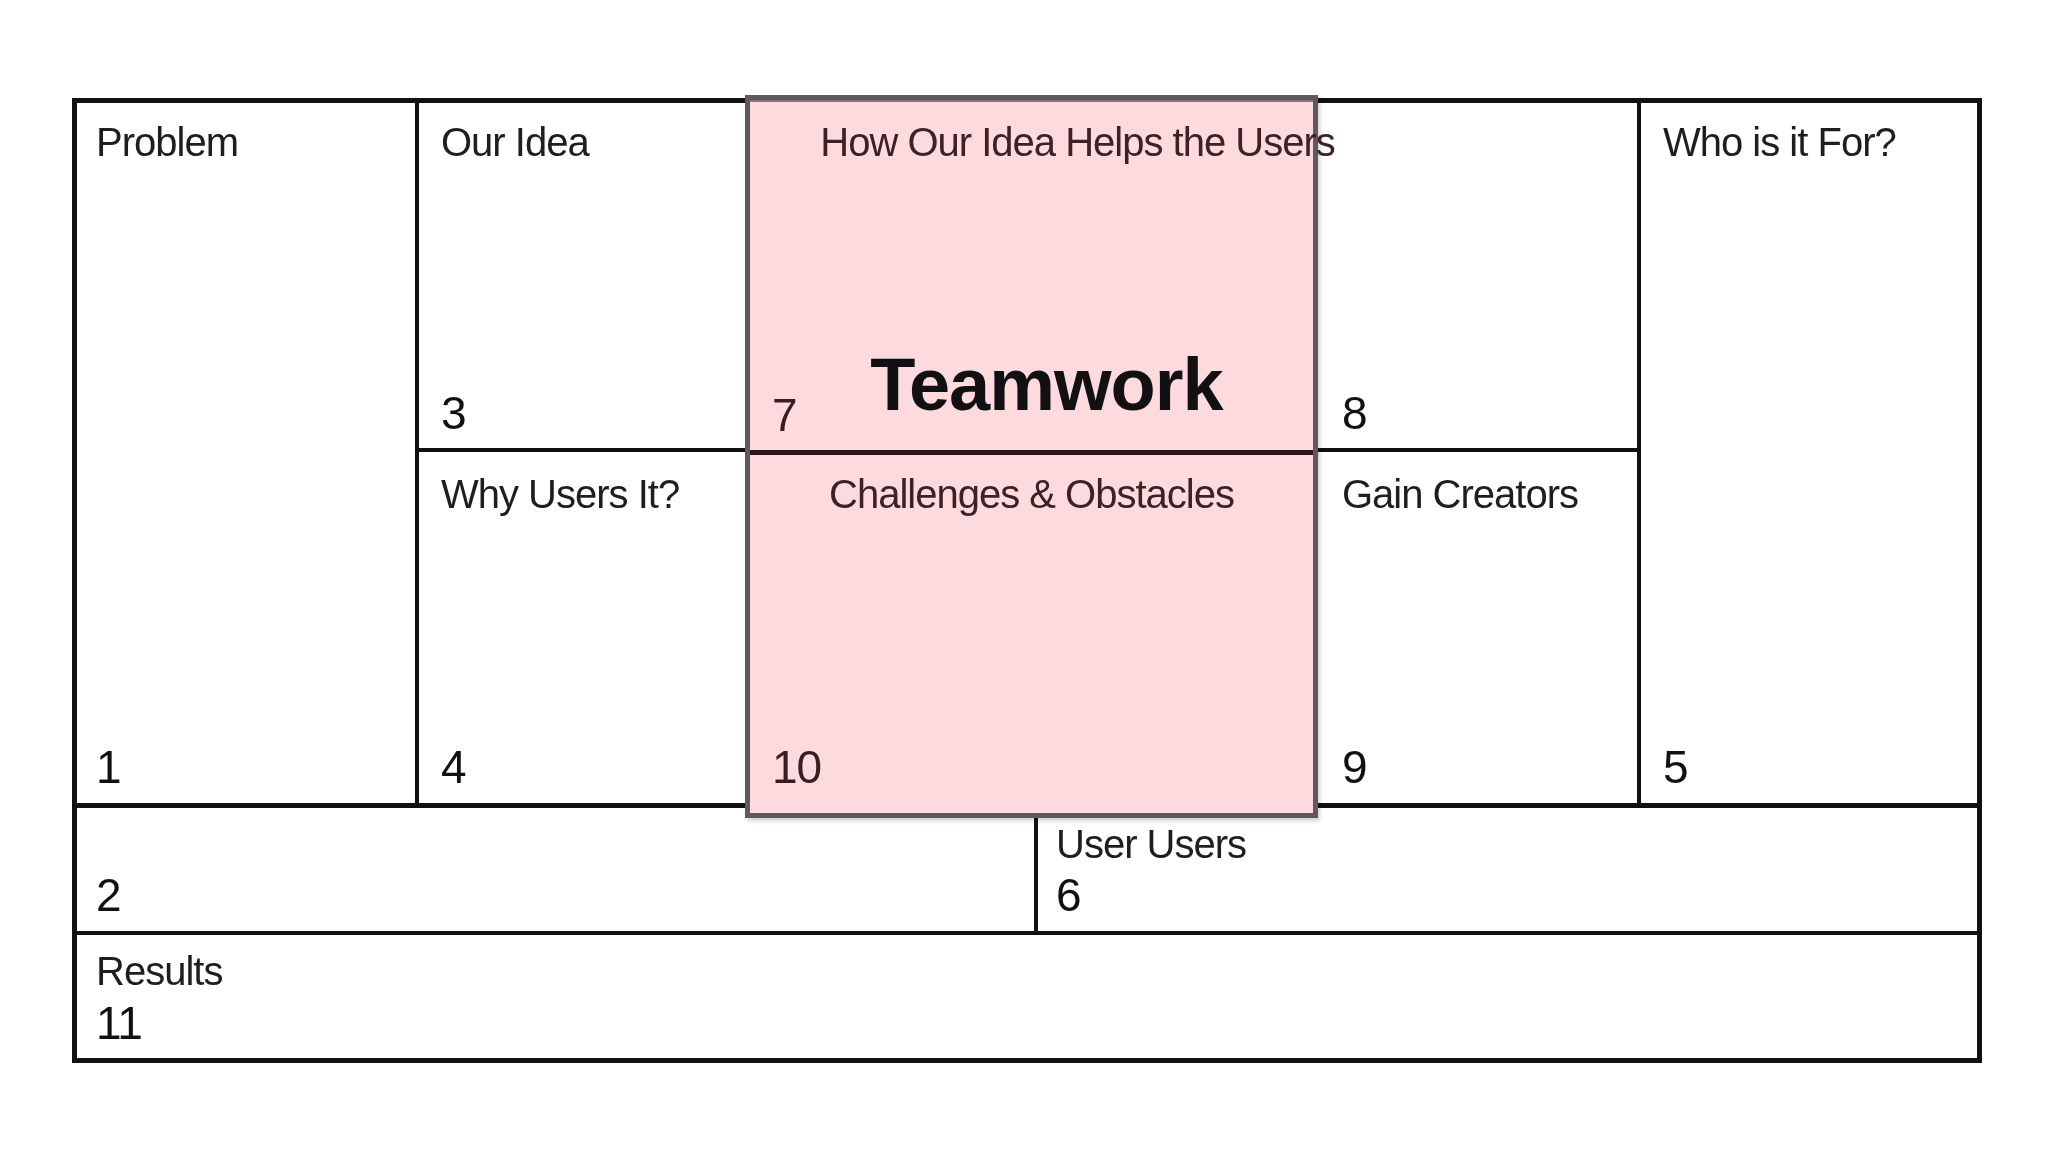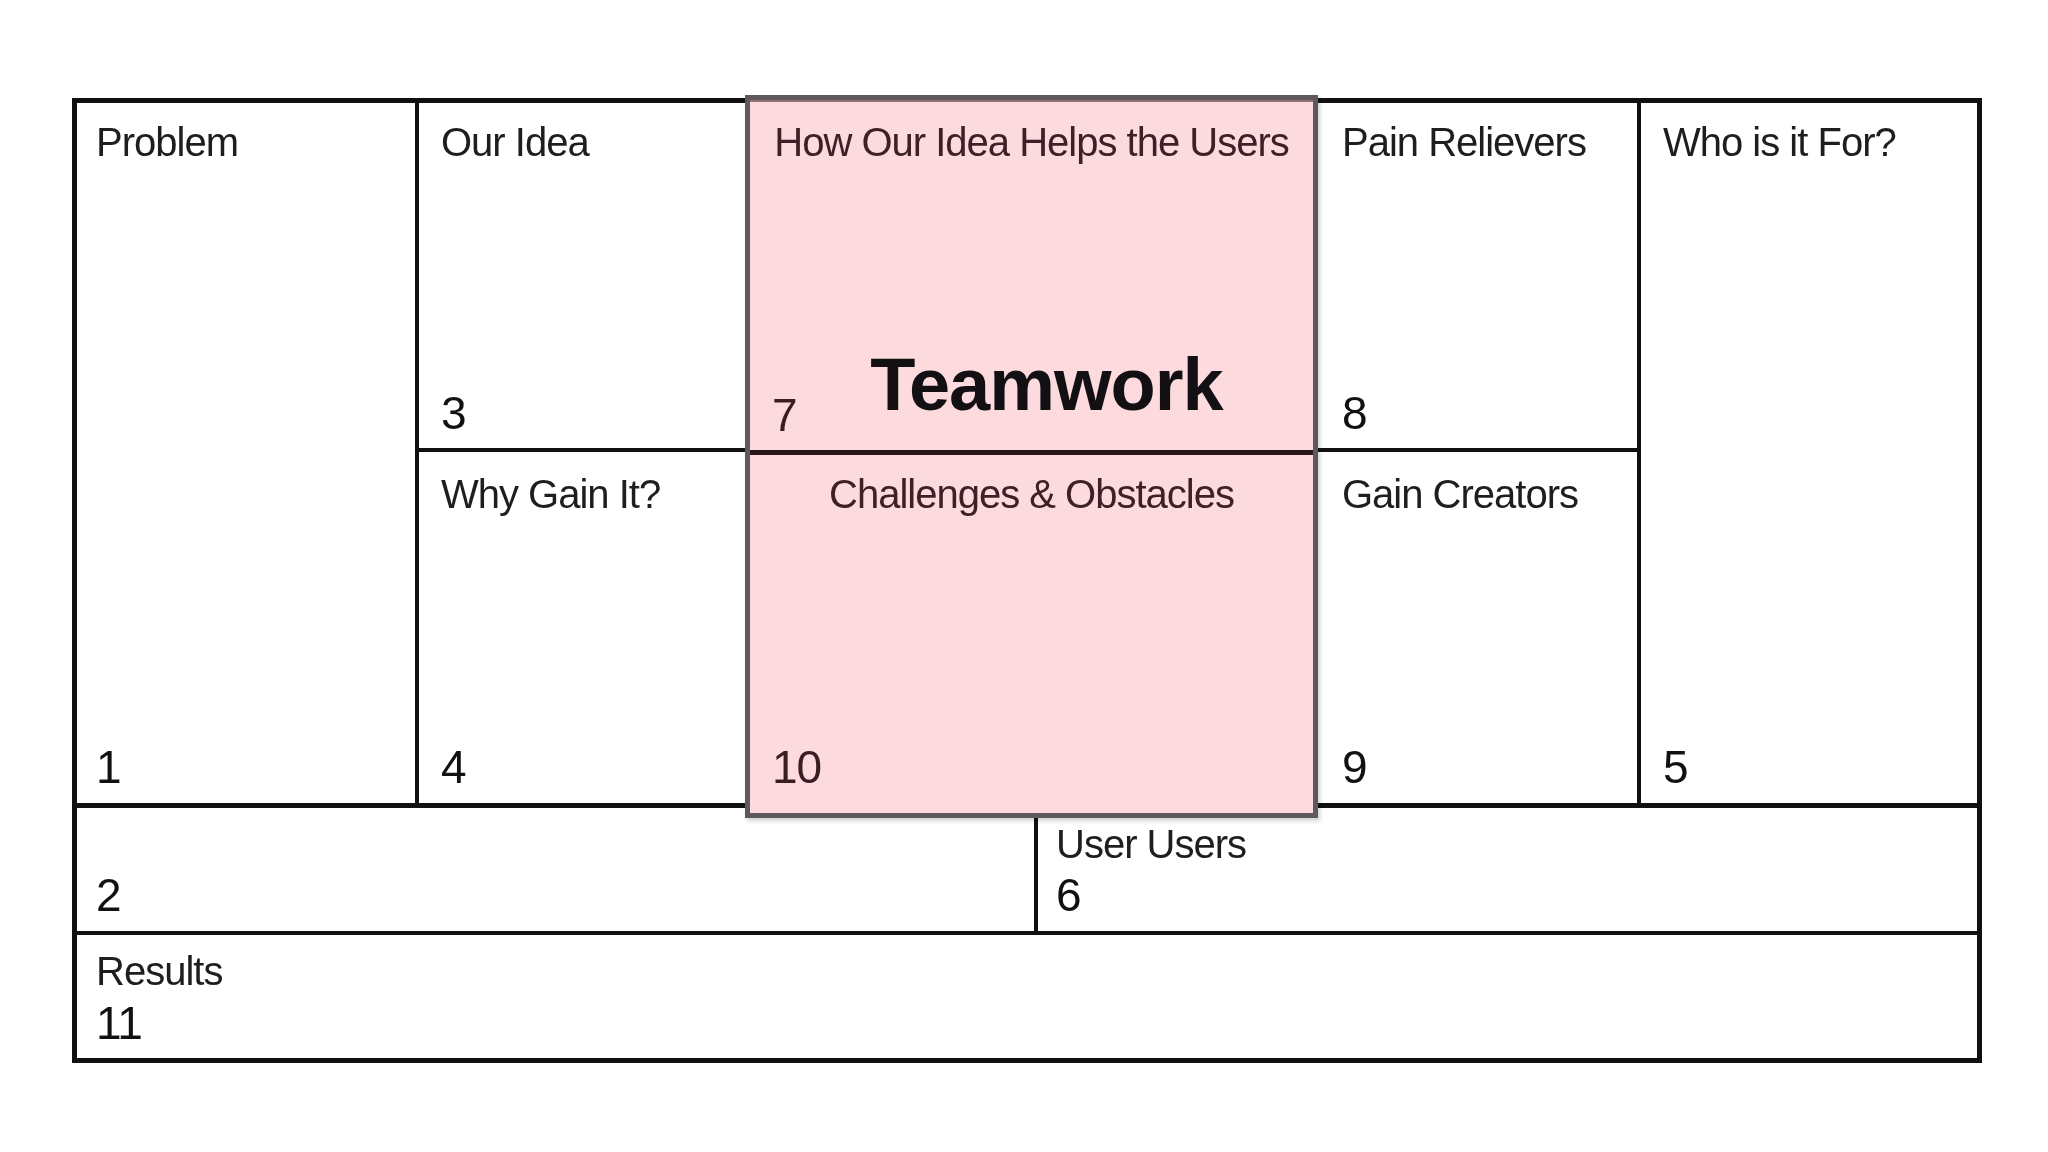--- a/index.html
+++ b/index.html
@@ -78,24 +78,23 @@
   <div class="line h1"></div>
   <div class="line h2"></div>
   <div class="line h3"></div>
 
   <div class="note">
     <div class="note-divider"></div>
   </div>
 
   <div class="cell-label" style="left:96px;top:122px;">Problem</div>
   <div class="cell-label" style="left:441px;top:122px;">Our Idea</div>
-  <div class="cell-label note-label centered" style="left:750px;top:122px;width:563px;">How Our Idea Helps the Users</div>
-  <div class="cell-label" style="left:1342px;top:122px;">Pain Relievers</div>
+  <div class="cell-label note-label centered" style="left:750px;top:122px;width:563px;padding-left:46px;">How Our Idea Helps the Users</div>
   <div class="cell-label" style="left:1663px;top:122px;text-align:right;">Who is it For?</div>
-  <div class="cell-label" style="left:441px;top:474px;">Why Gain It?</div>
+  <div class="cell-label" style="left:441px;top:474px;">Why Users It?</div>
   <div class="cell-label" style="left:1342px;top:474px;">Gain Creators</div>
   <div class="cell-label note-label centered" style="left:750px;top:474px;width:563px;">Challenges &amp; Obstacles</div>
   <div class="cell-label" style="left:1056px;top:824px;">User Users</div>
   <div class="cell-label" style="left:96px;top:951px;">Results</div>
 
   <div class="note-title">Teamwork</div>
 
   <div class="cell-number" style="left:96px;top:744px;">1</div>
   <div class="cell-number" style="left:96px;top:872px;">2</div>
   <div class="cell-number" style="left:441px;top:390px;">3</div>

